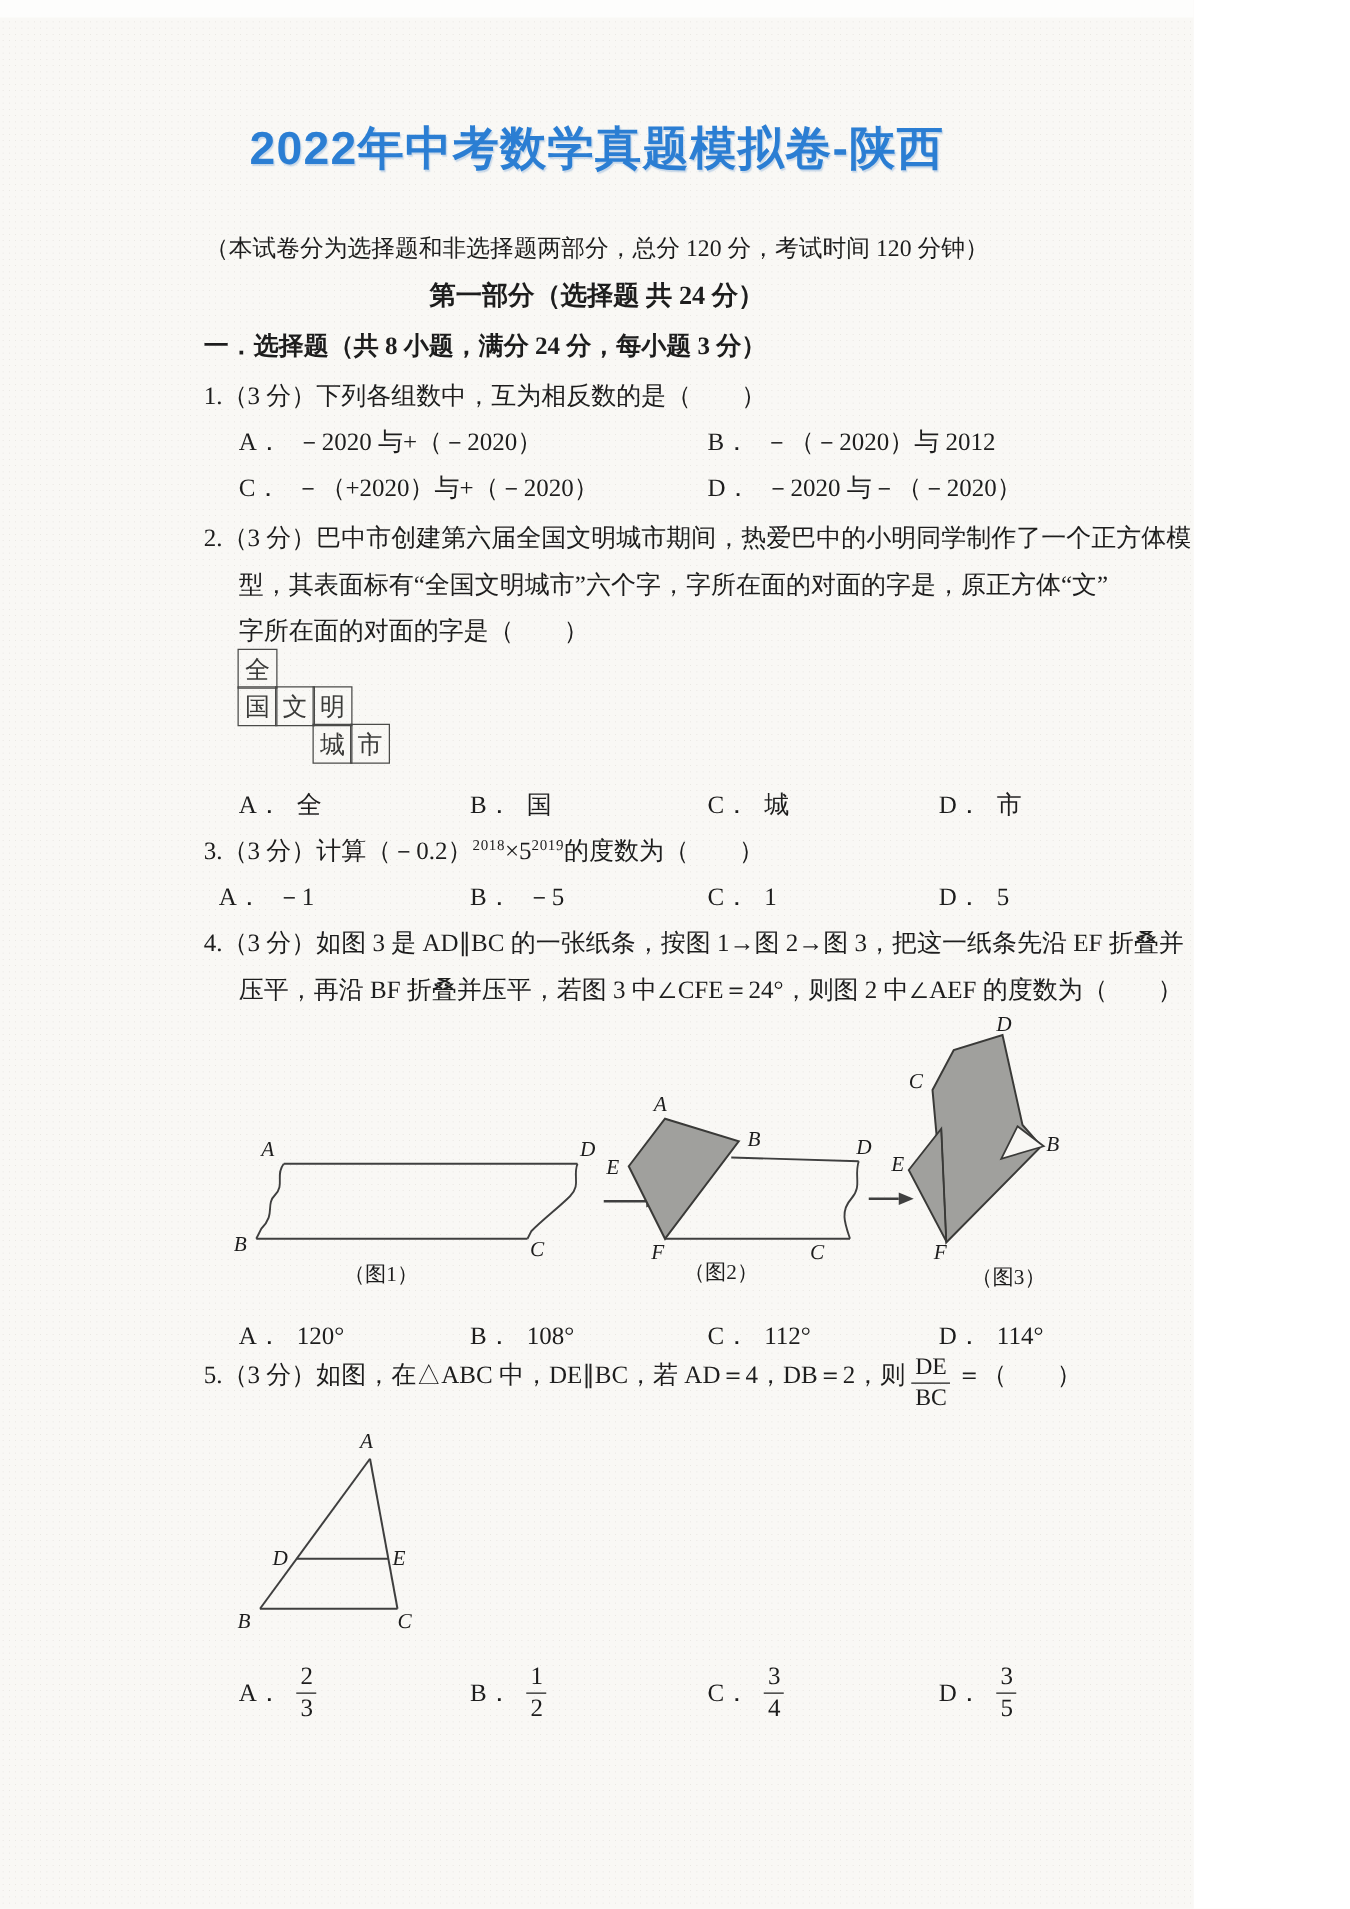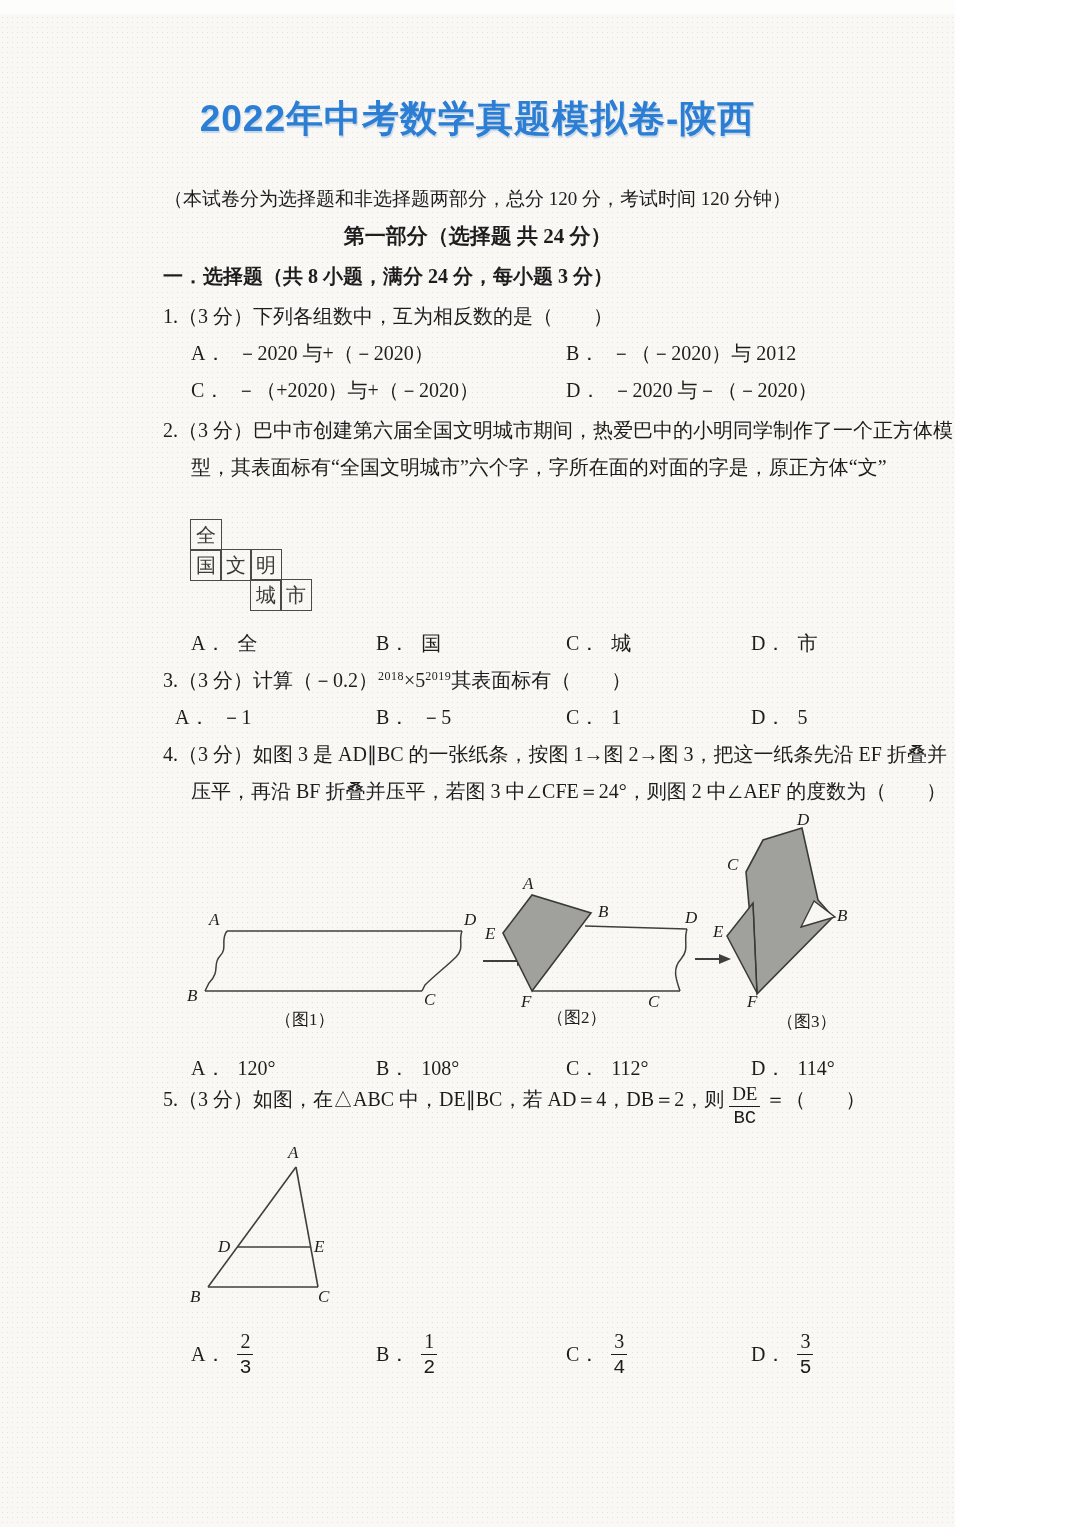--- a/index.html
+++ b/index.html
@@ -29,21 +29,21 @@
   
   .net{position:absolute;left:190px;top:519px;width:130px;height:100px;}
   .net-cell{
     position:absolute;width:32px;height:32px;box-sizing:border-box;
     border:1.6px solid #4a4a48;display:flex;align-items:center;justify-content:center;
     font-size:20px;color:#3a3a38;
   }
   
   .frac{display:inline-block;text-align:center;vertical-align:middle;line-height:1.05;}
   .frac .num{display:block;border-bottom:1.6px solid #1d1d1d;padding:0 3px 2px;}
-  .frac .den{display:block;padding-top:2px;font-family:Liberation Mono, monospace;}
+  .frac .den{display:block;padding-top:2px;}
   .inline-frac{font-size:19px;margin:0 5px;transform:translateY(-2px);}
   .q5text{position:absolute;left:163px;top:1086px;height:48px;display:flex;align-items:flex-start;font-size:20px;white-space:nowrap;}
   .q5opt{position:absolute;top:1326px;height:56px;display:flex;align-items:center;font-size:20px;}
   .q5opt .lab{margin-right:12px;}
   .q5opt .frac{font-size:20px;}
   
   .flab{font-style:italic;font-size:17px;font-family:"Liberation Serif",serif;fill:#1d1d1d;}
   .fcap{font-size:17px;font-family:"Liberation Serif",serif;fill:#1d1d1d;}
 </style>
 </head>
@@ -60,39 +60,40 @@
   <div class="q-line" style="left:163px;top:303px;">1.（3 分）下列各组数中，互为相反数的是（　　）</div>
   <div>
     <span class="opt" style="left:191px;top:340px;"><span class="lab">A．</span><span>－2020 与+（－2020）</span></span>
     <span class="opt" style="left:566px;top:340px;"><span class="lab">B．</span><span>－（－2020）与 2012</span></span>
     <span class="opt" style="left:191px;top:377px;"><span class="lab">C．</span><span>－（+2020）与+（－2020）</span></span>
     <span class="opt" style="left:566px;top:377px;"><span class="lab">D．</span><span>－2020 与－（－2020）</span></span>
   </div>
 
   <div class="q-line" style="left:163px;top:417px;">2.（3 分）巴中市创建第六届全国文明城市期间，热爱巴中的小明同学制作了一个正方体模</div>
   <div class="q-line" style="left:191px;top:454px;">型，其表面标有“全国文明城市”六个字，字所在面的对面的字是，原正方体“文”</div>
+  <div class="q-line" style="left:191px;top:491px;">字所在面的对面的字是（　　）</div>
 
   <div class="net">
     <div class="net-cell" style="left:0px;top:0px;">全</div>
     <div class="net-cell" style="left:0px;top:30px;">国</div>
     <div class="net-cell" style="left:30px;top:30px;">文</div>
     <div class="net-cell" style="left:60px;top:30px;">明</div>
     <div class="net-cell" style="left:60px;top:60px;">城</div>
     <div class="net-cell" style="left:90px;top:60px;">市</div>
   </div>
 
   <div>
     <span class="opt" style="left:191px;top:630px;"><span class="lab">A．</span><span>全</span></span>
     <span class="opt" style="left:376px;top:630px;"><span class="lab">B．</span><span>国</span></span>
     <span class="opt" style="left:566px;top:630px;"><span class="lab">C．</span><span>城</span></span>
     <span class="opt" style="left:751px;top:630px;"><span class="lab">D．</span><span>市</span></span>
   </div>
 
   <div class="q-line" style="left:163px;top:667px;">
-    <span>3.（3 分）计算（－0.2）</span><span class="sup">2018</span><span>×5</span><span class="sup">2019</span><span>其表面标有（　　）</span>
+    <span>3.（3 分）计算（－0.2）</span><span class="sup">2018</span><span>×5</span><span class="sup">2019</span><span>的度数为（　　）</span>
   </div>
   <div>
     <span class="opt" style="left:175px;top:704px;"><span class="lab">A．</span><span>－1</span></span>
     <span class="opt" style="left:376px;top:704px;"><span class="lab">B．</span><span>－5</span></span>
     <span class="opt" style="left:566px;top:704px;"><span class="lab">C．</span><span>1</span></span>
     <span class="opt" style="left:751px;top:704px;"><span class="lab">D．</span><span>5</span></span>
   </div>
 
   <div class="q-line" style="left:163px;top:741px;">4.（3 分）如图 3 是 AD∥BC 的一张纸条，按图 1→图 2→图 3，把这一纸条先沿 EF 折叠并</div>
   <div class="q-line" style="left:191px;top:778px;">压平，再沿 BF 折叠并压平，若图 3 中∠CFE＝24°，则图 2 中∠AEF 的度数为（　　）</div>

